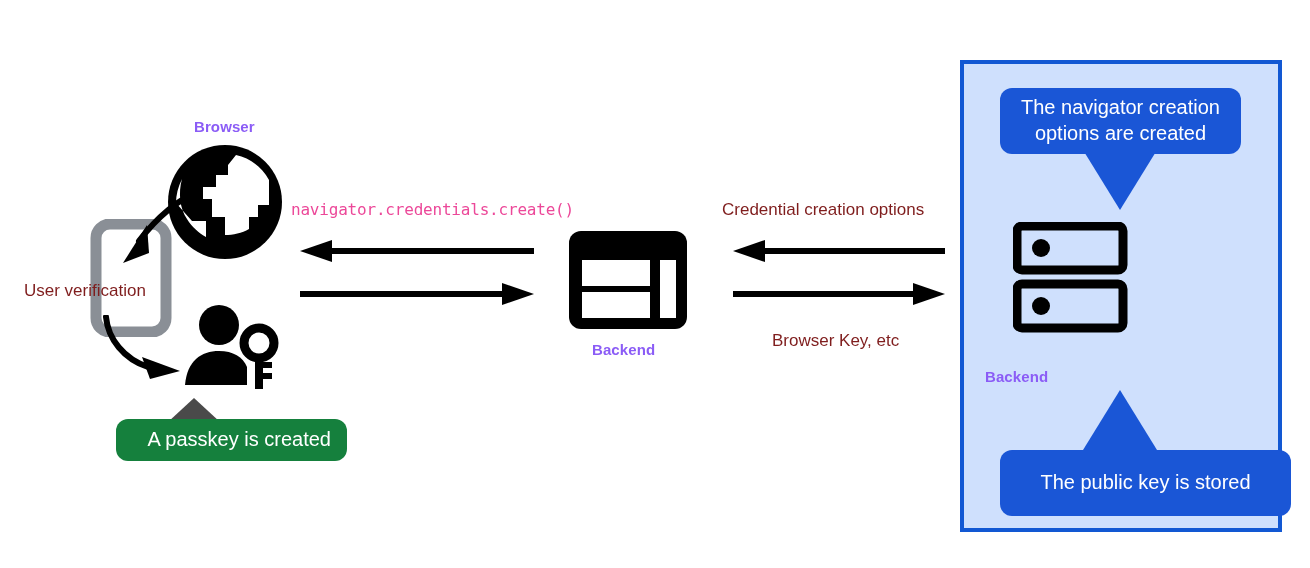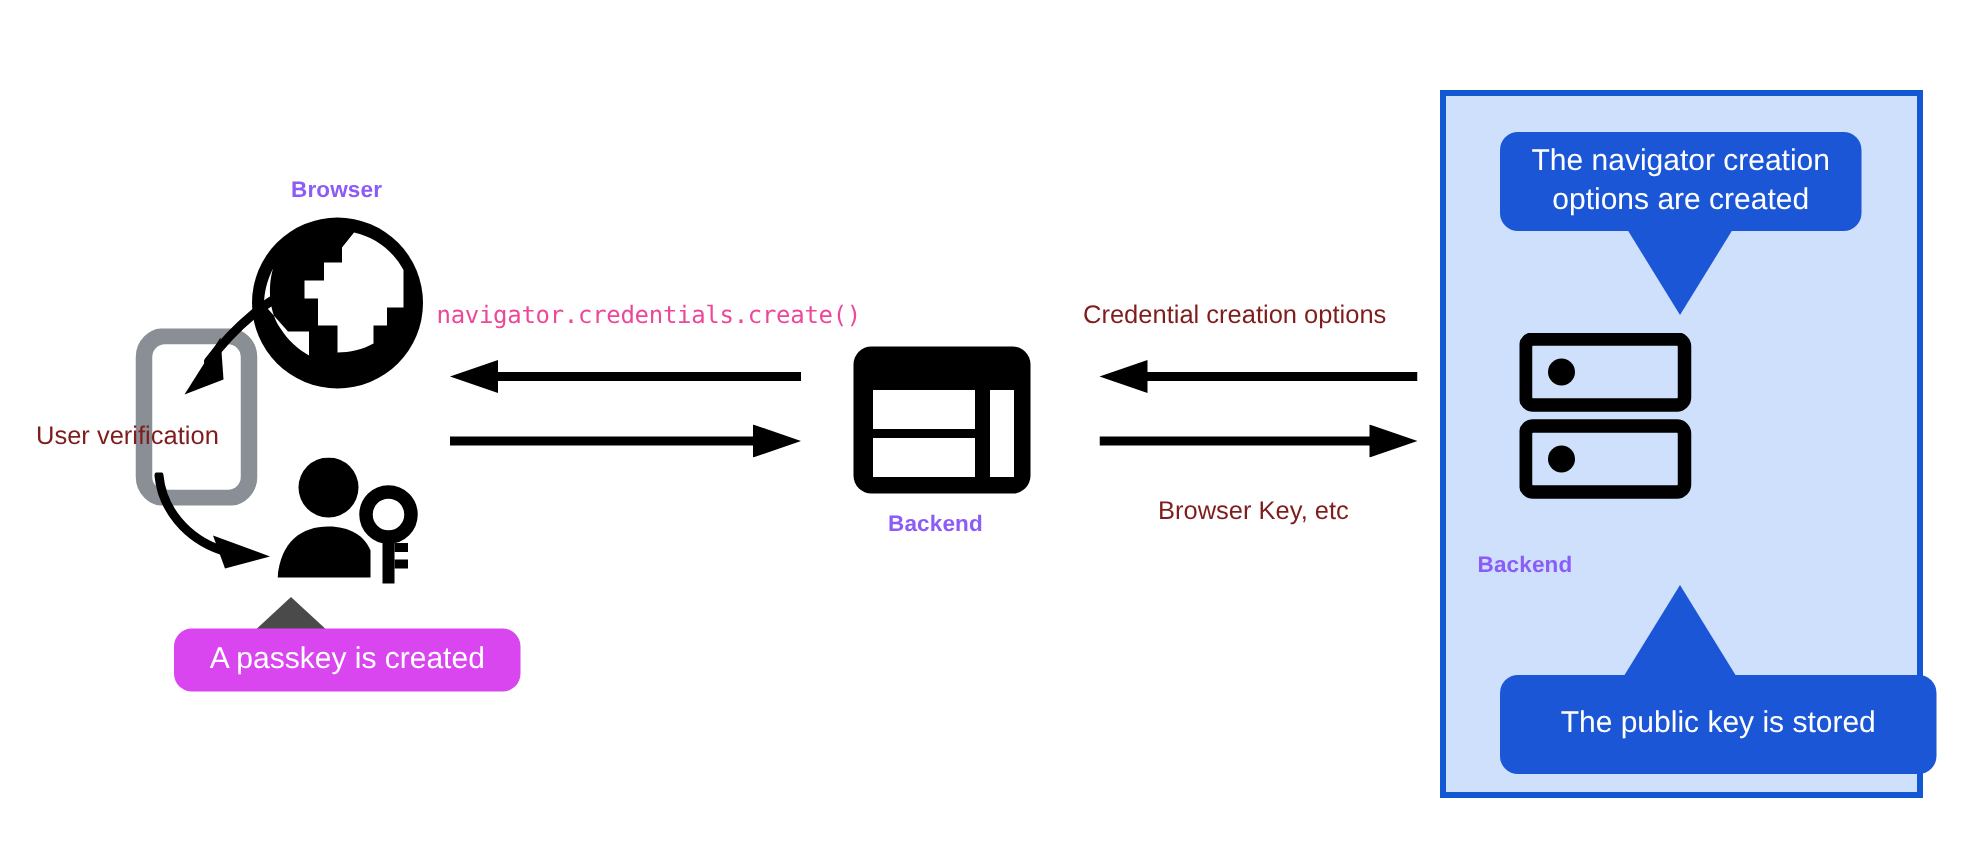--- a/index.html
+++ b/index.html
@@ -49,21 +49,21 @@
     color: #ffffff;
     text-align: center;
     display: flex;
     align-items: center;
     justify-content: center;
     line-height: 1.28;
     font-size: 20px;
     padding: 8px 16px;
     box-sizing: border-box;
   }
-  .bubble-dark { background: #d946ef; }
+  .bubble-dark { background: #15803d; justify-content: flex-end; }
   .bubble-blue { background: #1a56d6; }
 
   .bubble-tail {
     position: absolute;
     width: 0;
     height: 0;
   }
   .tail-up-dark {
     border-left: 26px solid transparent;
     border-right: 26px solid transparent;

